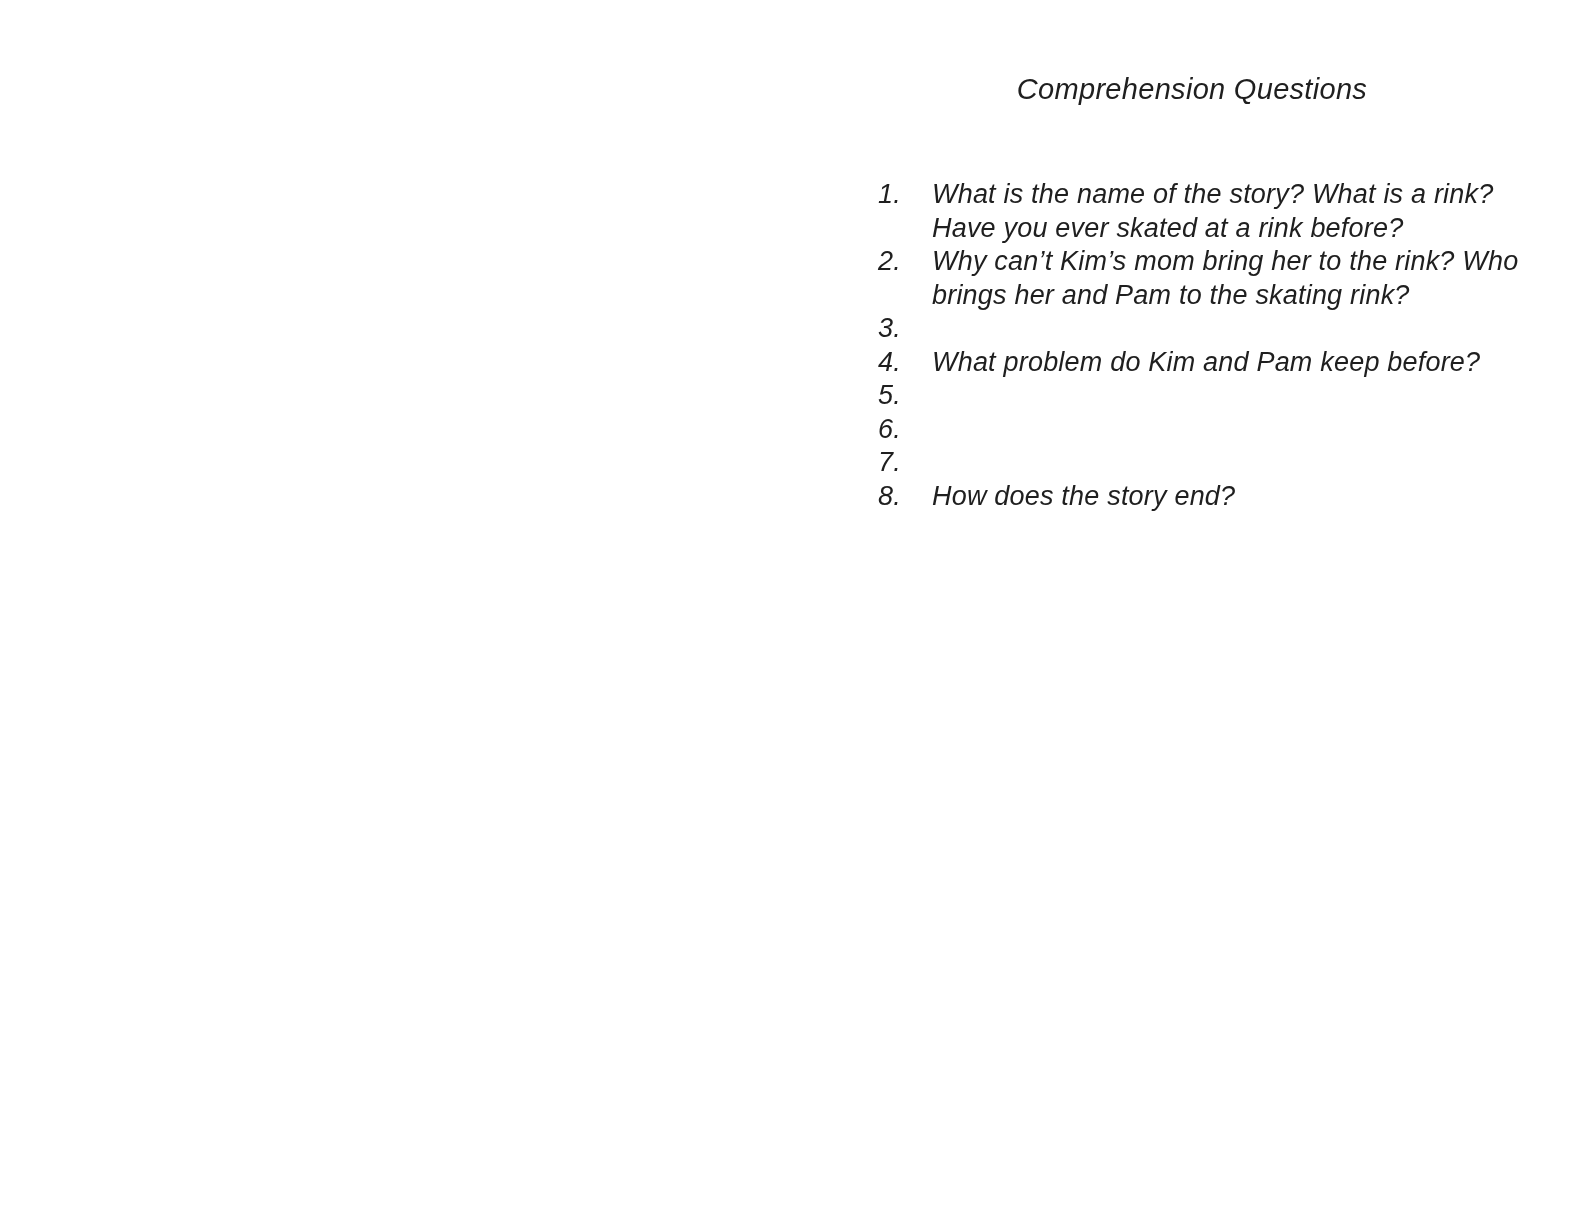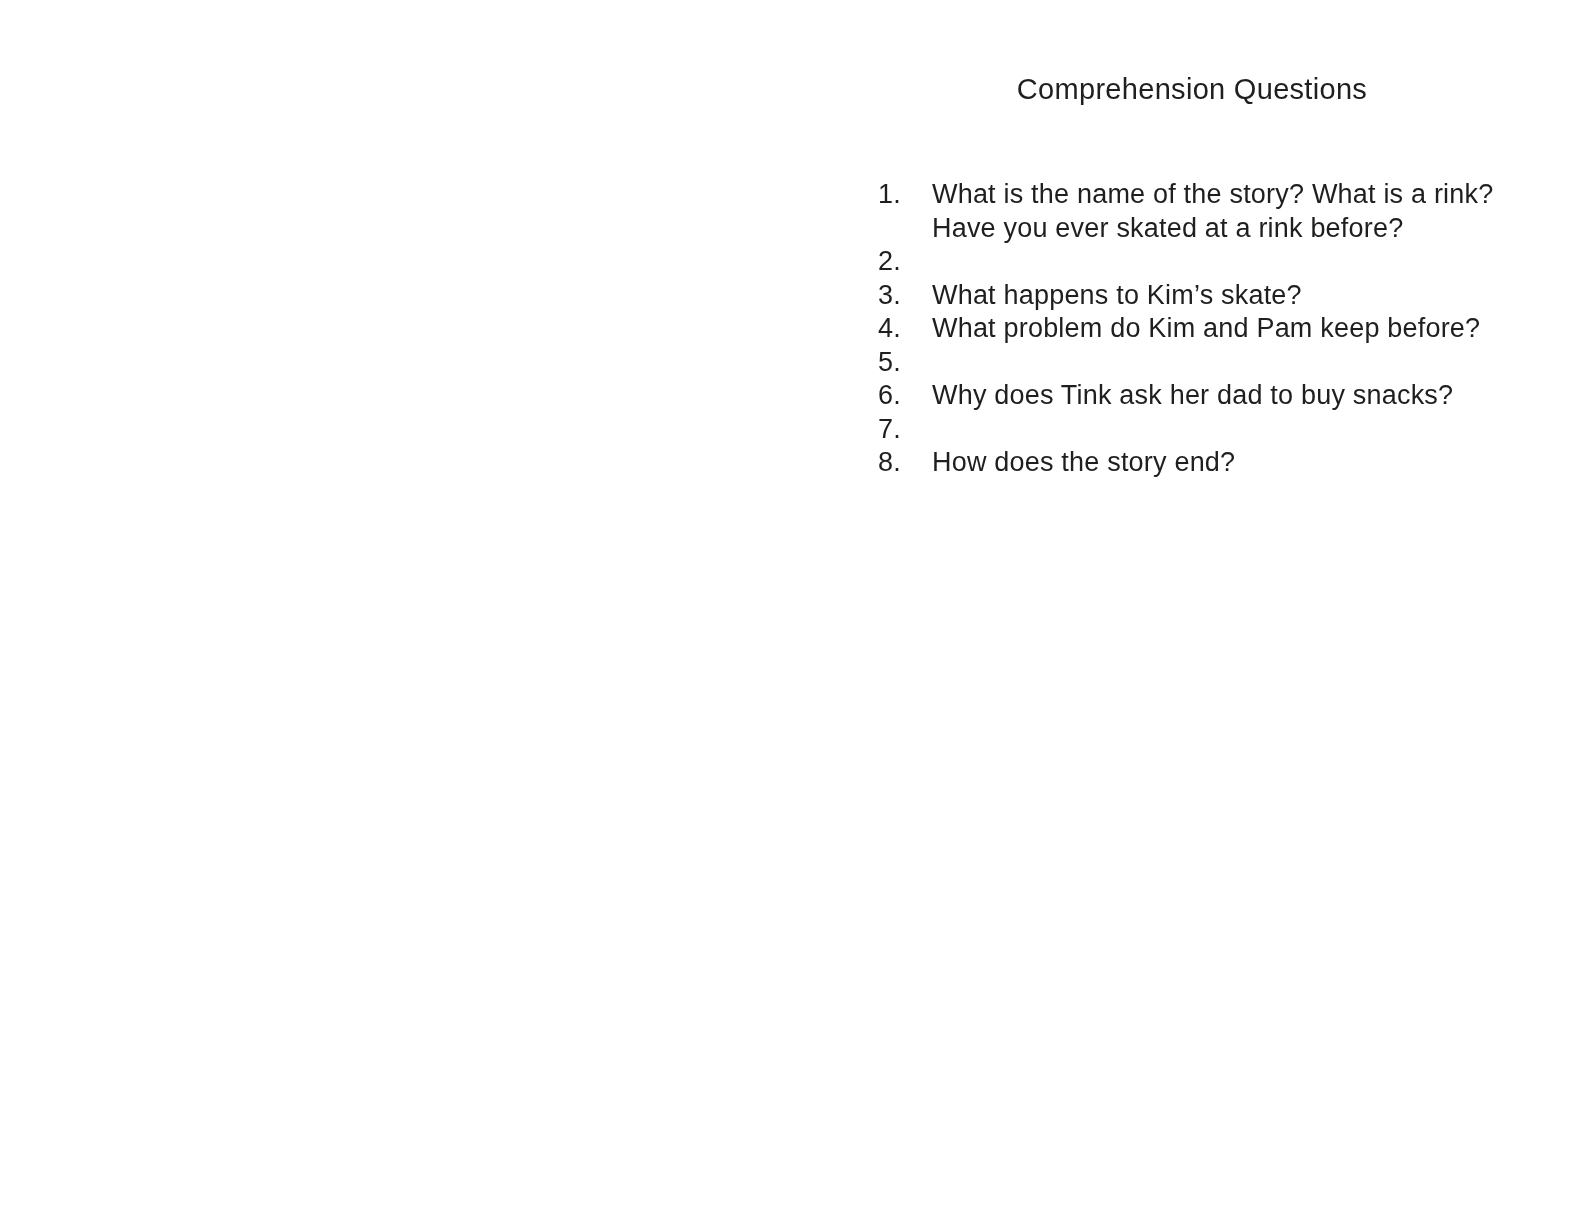--- a/index.html
+++ b/index.html
@@ -9,20 +9,21 @@
     background: #ffffff;
     font-family: "Liberation Sans", sans-serif;
     color: #1f1f1f;
   }
   .page {
     position: relative;
     width: 1584px;
     height: 1224px;
     background: #ffffff;
     overflow: hidden;
+    font-style: italic;
   }
   .content-column {
     position: absolute;
     left: 862px;
     top: 72px;
     width: 660px;
   }
   .doc-title {
     text-align: center;
     font-size: 29px;
@@ -55,35 +56,34 @@
 <div class="page">
   <div class="content-column">
     <div class="doc-title">Comprehension Questions</div>
     <ol class="question-list">
       <li class="question-item">
         <span class="question-number">1.</span>
         <span class="question-text">What is the name of the story? What is a rink? Have you ever skated at a rink before?</span>
       </li>
       <li class="question-item">
         <span class="question-number">2.</span>
+        <span class="question-text">Why can’t Kim’s mom bring her to the rink? Who brings her and Pam to the skating rink?</span>
       </li>
       <li class="question-item">
         <span class="question-number">3.</span>
-        <span class="question-text">What happens to Kim’s skate?</span>
       </li>
       <li class="question-item">
         <span class="question-number">4.</span>
         <span class="question-text">What problem do Kim and Pam keep before?</span>
       </li>
       <li class="question-item">
         <span class="question-number">5.</span>
       </li>
       <li class="question-item">
         <span class="question-number">6.</span>
-        <span class="question-text">Why does Tink ask her dad to buy snacks?</span>
       </li>
       <li class="question-item">
         <span class="question-number">7.</span>
       </li>
       <li class="question-item">
         <span class="question-number">8.</span>
         <span class="question-text">How does the story end?</span>
       </li>
     </ol>
   </div>

